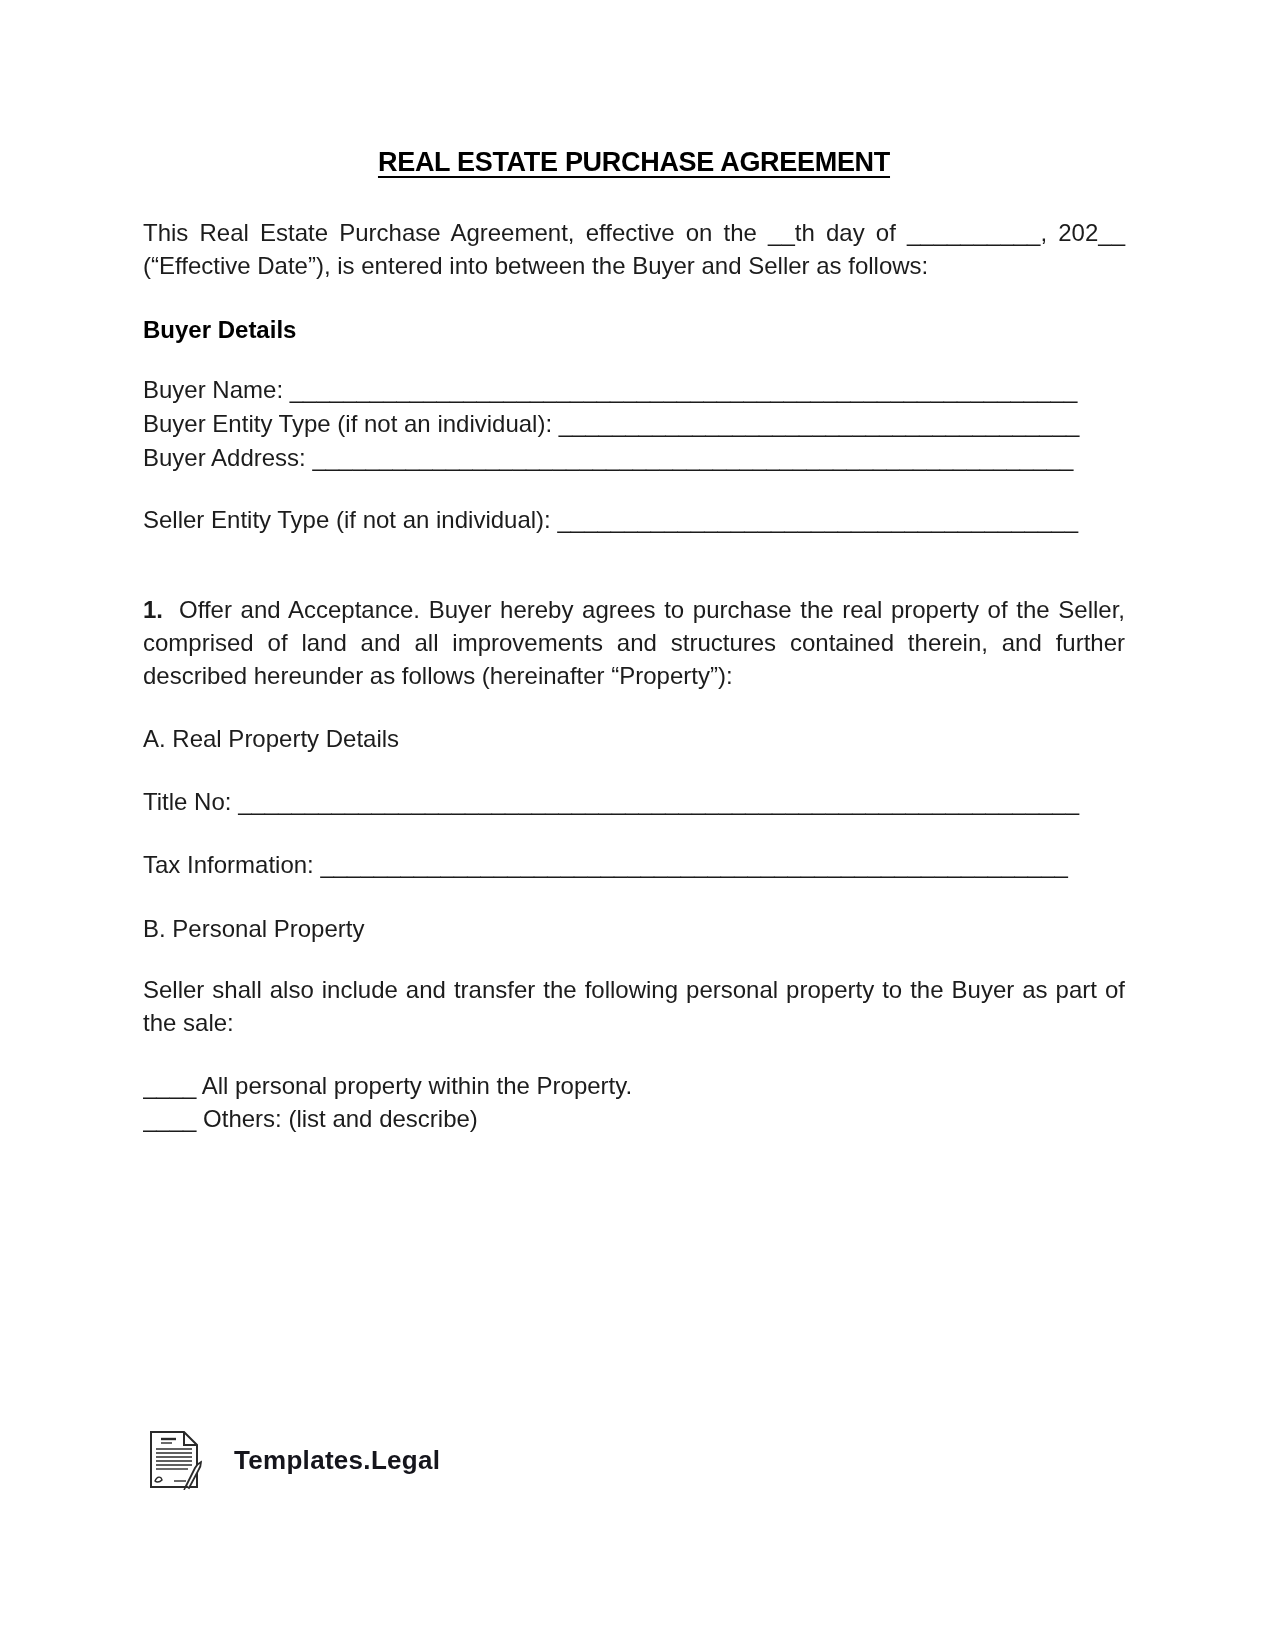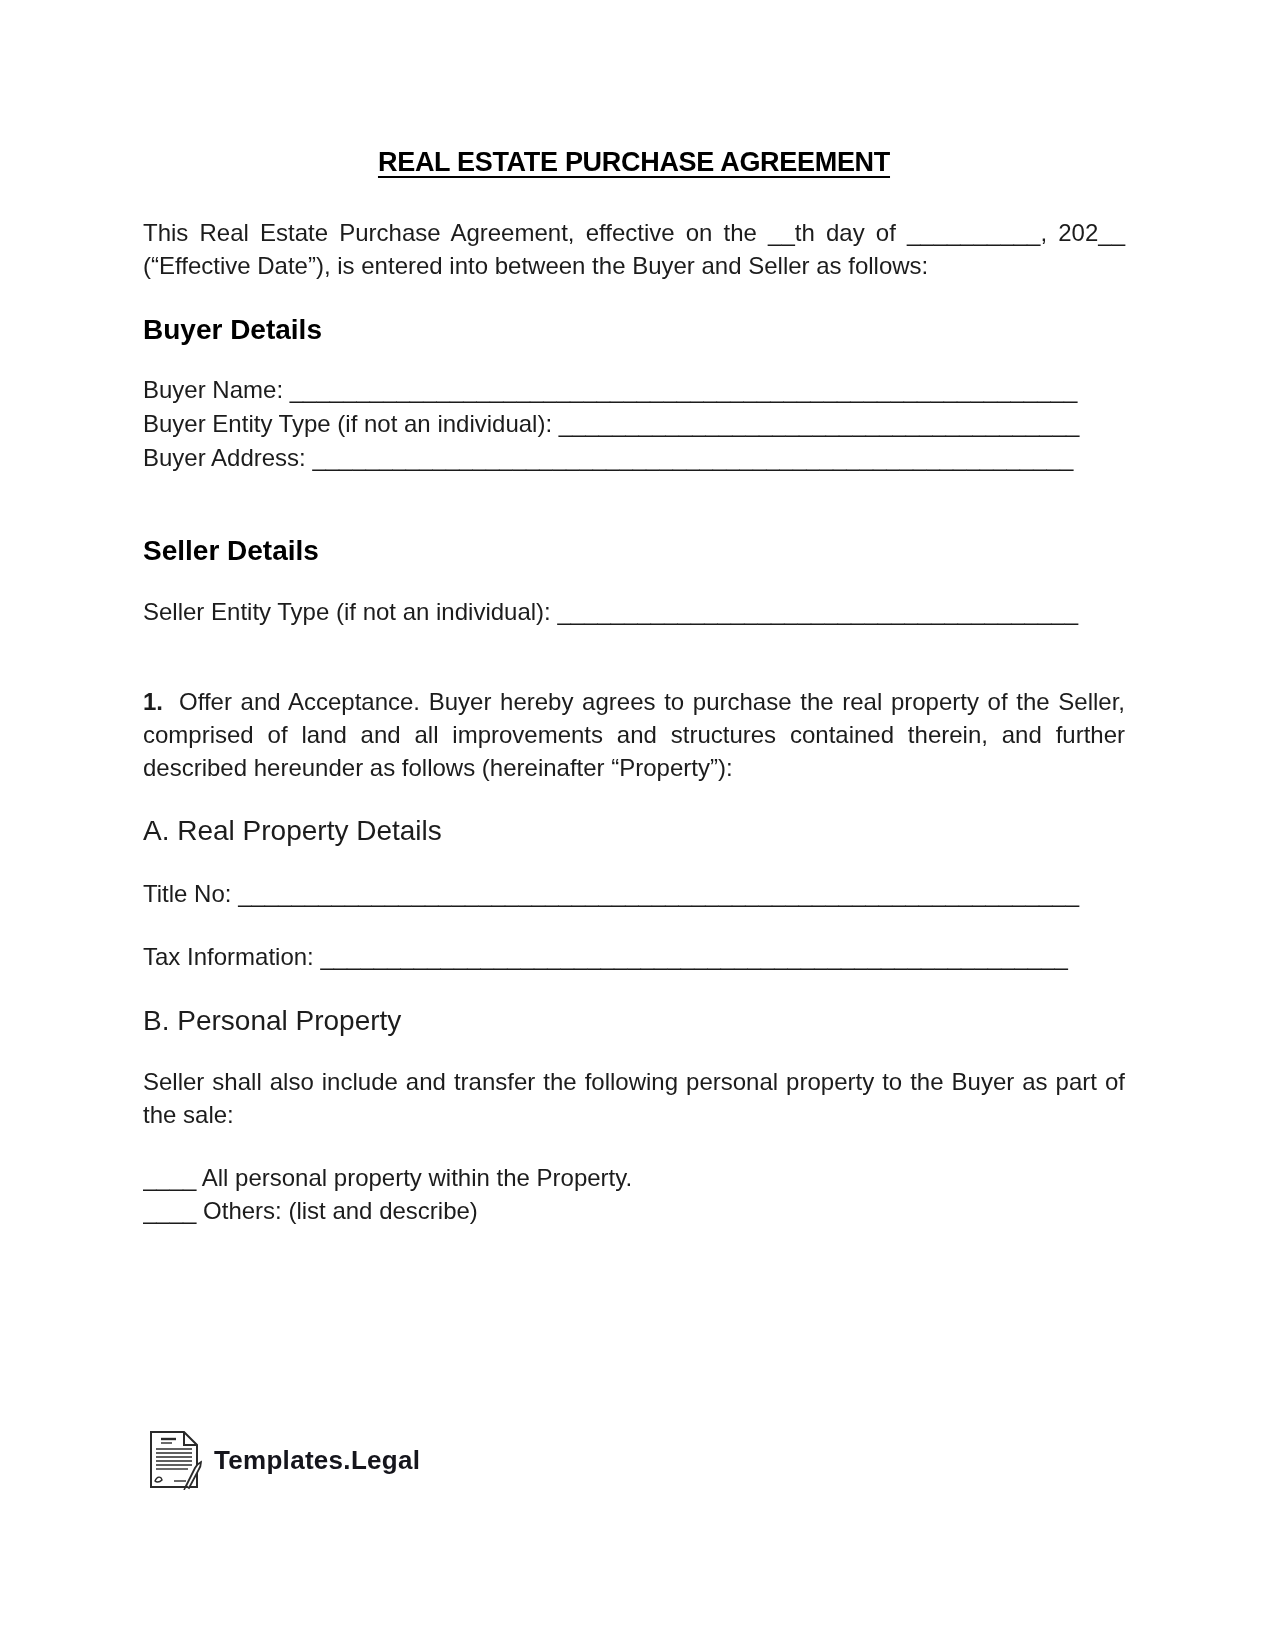--- a/index.html
+++ b/index.html
@@ -10,38 +10,38 @@
     font-family:"Liberation Sans", sans-serif;
     color:#1c1c1c;
     overflow:hidden;
     border-radius:22px;
   }
   .content{position:absolute;left:143px;top:0;width:982px;}
   .title{margin:145px 0 0 0;text-align:center;font-size:27px;line-height:34px;color:#000;}
   .title-text{font-weight:bold;text-decoration:underline;text-decoration-thickness:2px;text-underline-offset:5px;letter-spacing:-0.3px;}
   .para{font-size:24px;line-height:33px;text-align:justify;margin:0;}
   .intro{margin-top:37px;}
-  .h{font-size:28px;line-height:33px;font-weight:bold;color:#000;margin:0;}
+  .h{font-size:24px;line-height:33px;font-weight:bold;color:#000;margin:0;}
   .h-buyer{margin-top:31px;}
   .h-seller{margin-top:59px;}
   .h-suba{margin-top:30px;font-weight:normal;color:#1c1c1c;}
   .h-subb{margin-top:31px;font-weight:normal;color:#1c1c1c;}
   .fields{margin:0;}
   .fields-buyer{margin-top:27px;}
   .fields-seller{margin-top:28px;}
   .field{font-size:24px;line-height:34px;white-space:nowrap;overflow:hidden;}
   .field-spaced{margin-top:30px;line-height:33px;}
   .sec1{margin-top:56px;}
   .num{font-weight:bold;margin-right:16px;}
   .bhead{font-weight:normal;}
   .para2{margin-top:28px;}
   .options{margin-top:30px;}
   .option{font-size:24px;line-height:33px;white-space:nowrap;overflow:hidden;}
   .blank{color:#1c1c1c;}
-  .footer{position:absolute;left:146px;top:1430px;display:flex;align-items:center;gap:12px;}
+  .footer{position:absolute;left:146px;top:1430px;display:flex;align-items:center;gap:32px;}
   .logo{display:inline-block;width:56px;height:60px;}
   .brand{font-weight:bold;font-size:26px;color:#15151c;letter-spacing:0.3px;}
 </style>
 </head>
 <body>
 
 <div class="page">
   <div class="content">
 
     <h1 class="title"><span class="title-text">REAL ESTATE PURCHASE AGREEMENT</span></h1>
@@ -57,21 +57,20 @@
       <div class="field">
         <span>Buyer Entity Type (if not an individual):</span>
         <span class="blank">_______________________________________</span>
       </div>
       <div class="field">
         <span>Buyer Address:</span>
         <span class="blank">_________________________________________________________</span>
       </div>
     </div>
 
-    <h2 class="h h-seller">Seller Details</h2>
     <div class="fields fields-seller">
       <div class="field">
         <span>Seller Entity Type (if not an individual):</span>
         <span class="blank">_______________________________________</span>
       </div>
     </div>
 
     <p class="para sec1"><span class="num">1.</span><span class="bhead">Offer and Acceptance.</span> <span>Buyer hereby agrees to purchase the real property of the Seller, comprised of land and all improvements and structures contained therein, and further described hereunder as follows (hereinafter “Property”):</span></p>
 
     <h3 class="h h-suba">A. Real Property Details</h3>

